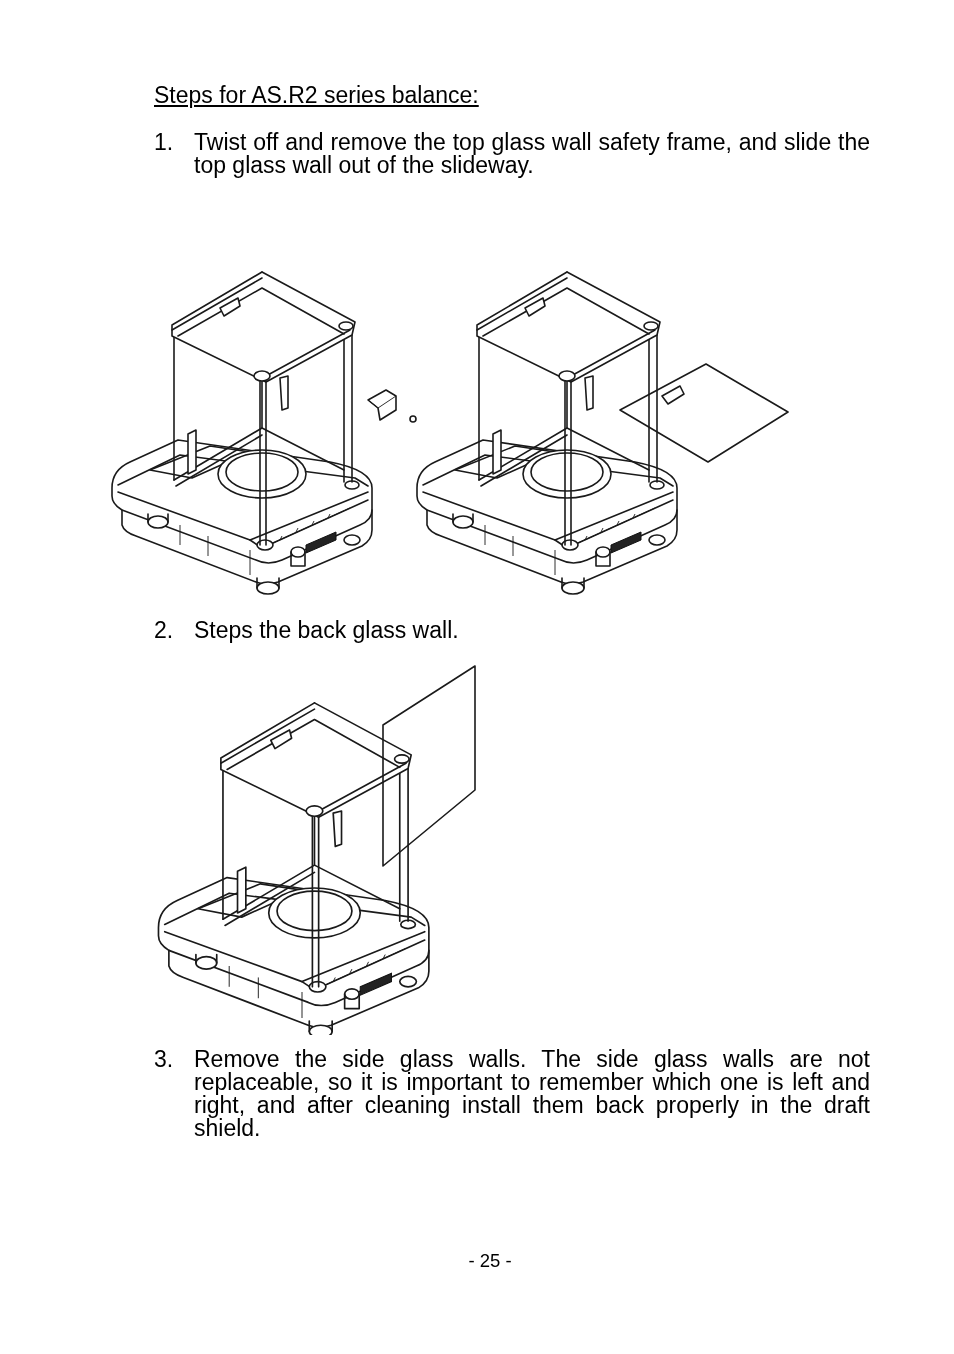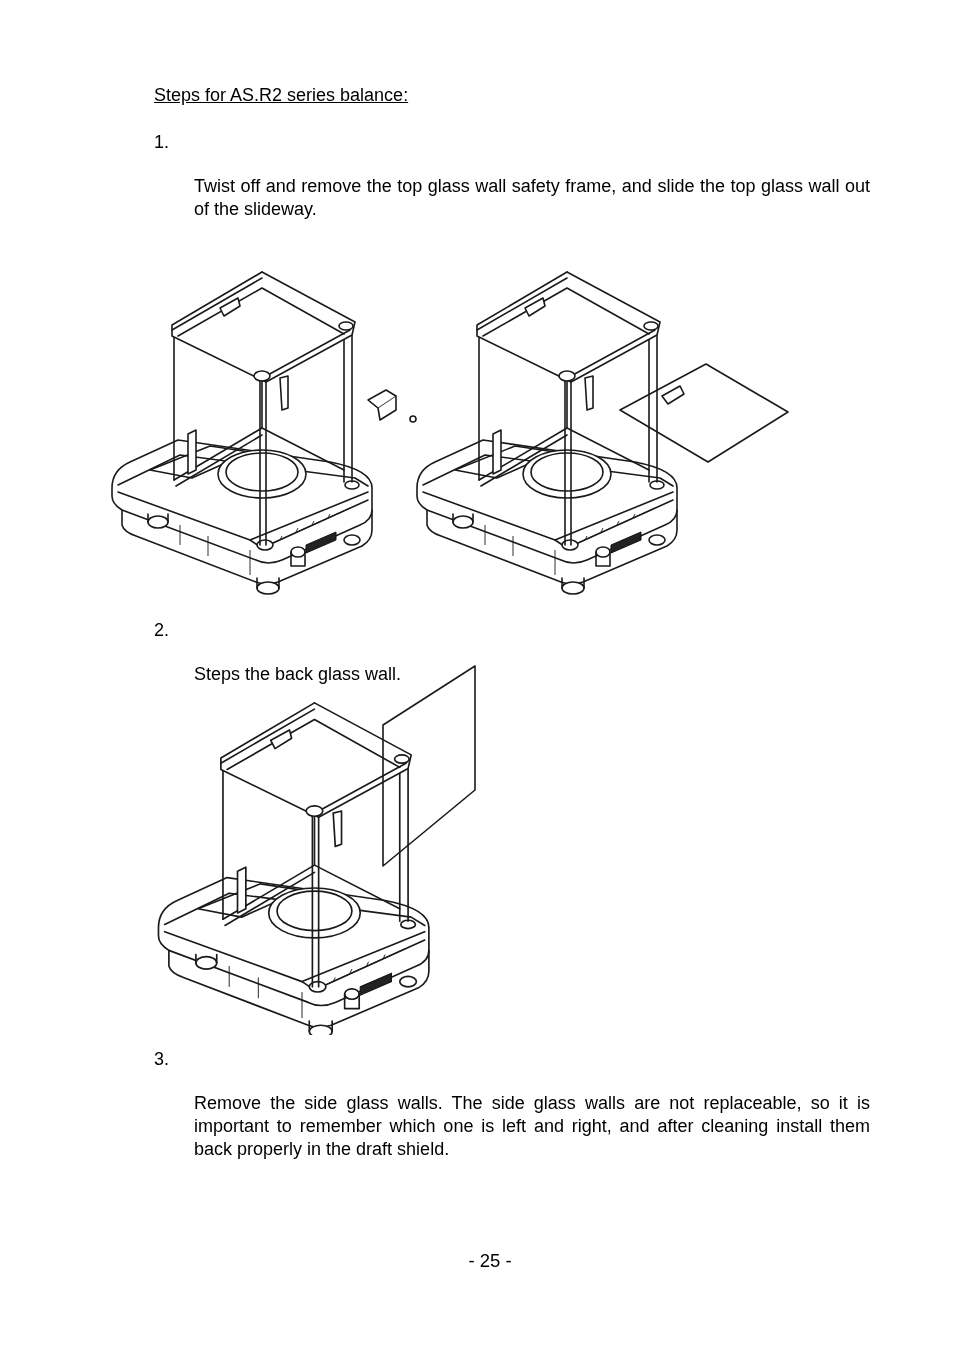--- a/index.html
+++ b/index.html
@@ -1,24 +1,24 @@
 <!DOCTYPE html>
 <html><head>
   <meta charset="utf-8">
   <style>
     html, body { margin: 0; padding: 0; background: #ffffff; }
     body {
       width: 954px; height: 1354px; position: relative; overflow: hidden;
       font-family: "Liberation Sans", sans-serif; color: #000000;
     }
-    .text { position: absolute; font-size: 18px; line-height: 23px; }
+    .text { position: absolute; font-size: 23px; line-height: 23px; }
     .heading { left: 154px; top: 84px; text-decoration: underline; }
     .step { left: 154px; width: 716px; }
     .step .num { position: absolute; left: 0; top: 0; }
-    .step .body { margin-left: 40px; text-align: justify; text-align-last: left; margin-top: 44px; }
+    .step .body { margin-left: 40px; text-align: justify; text-align-last: left; }
     .step1 { top: 131px; }
     .step2 { top: 619px; }
     .step3 { top: 1048px; }
     .figure { position: absolute; }
     .page-number { position: absolute; left: 0; width: 980px; text-align: center; top: 1250px; font-size: 18.5px; }
     svg .ln { fill: none; stroke: #1a1a1a; stroke-width: 1.6; stroke-linejoin: round; stroke-linecap: round; }
     svg .thin { fill: none; stroke: #1a1a1a; stroke-width: 0.9; }
     svg .fillw { fill: #ffffff; stroke: #1a1a1a; stroke-width: 1.6; stroke-linejoin: round; }
     svg .dark { fill: #222222; stroke: #111111; stroke-width: 1; }
   </style>

